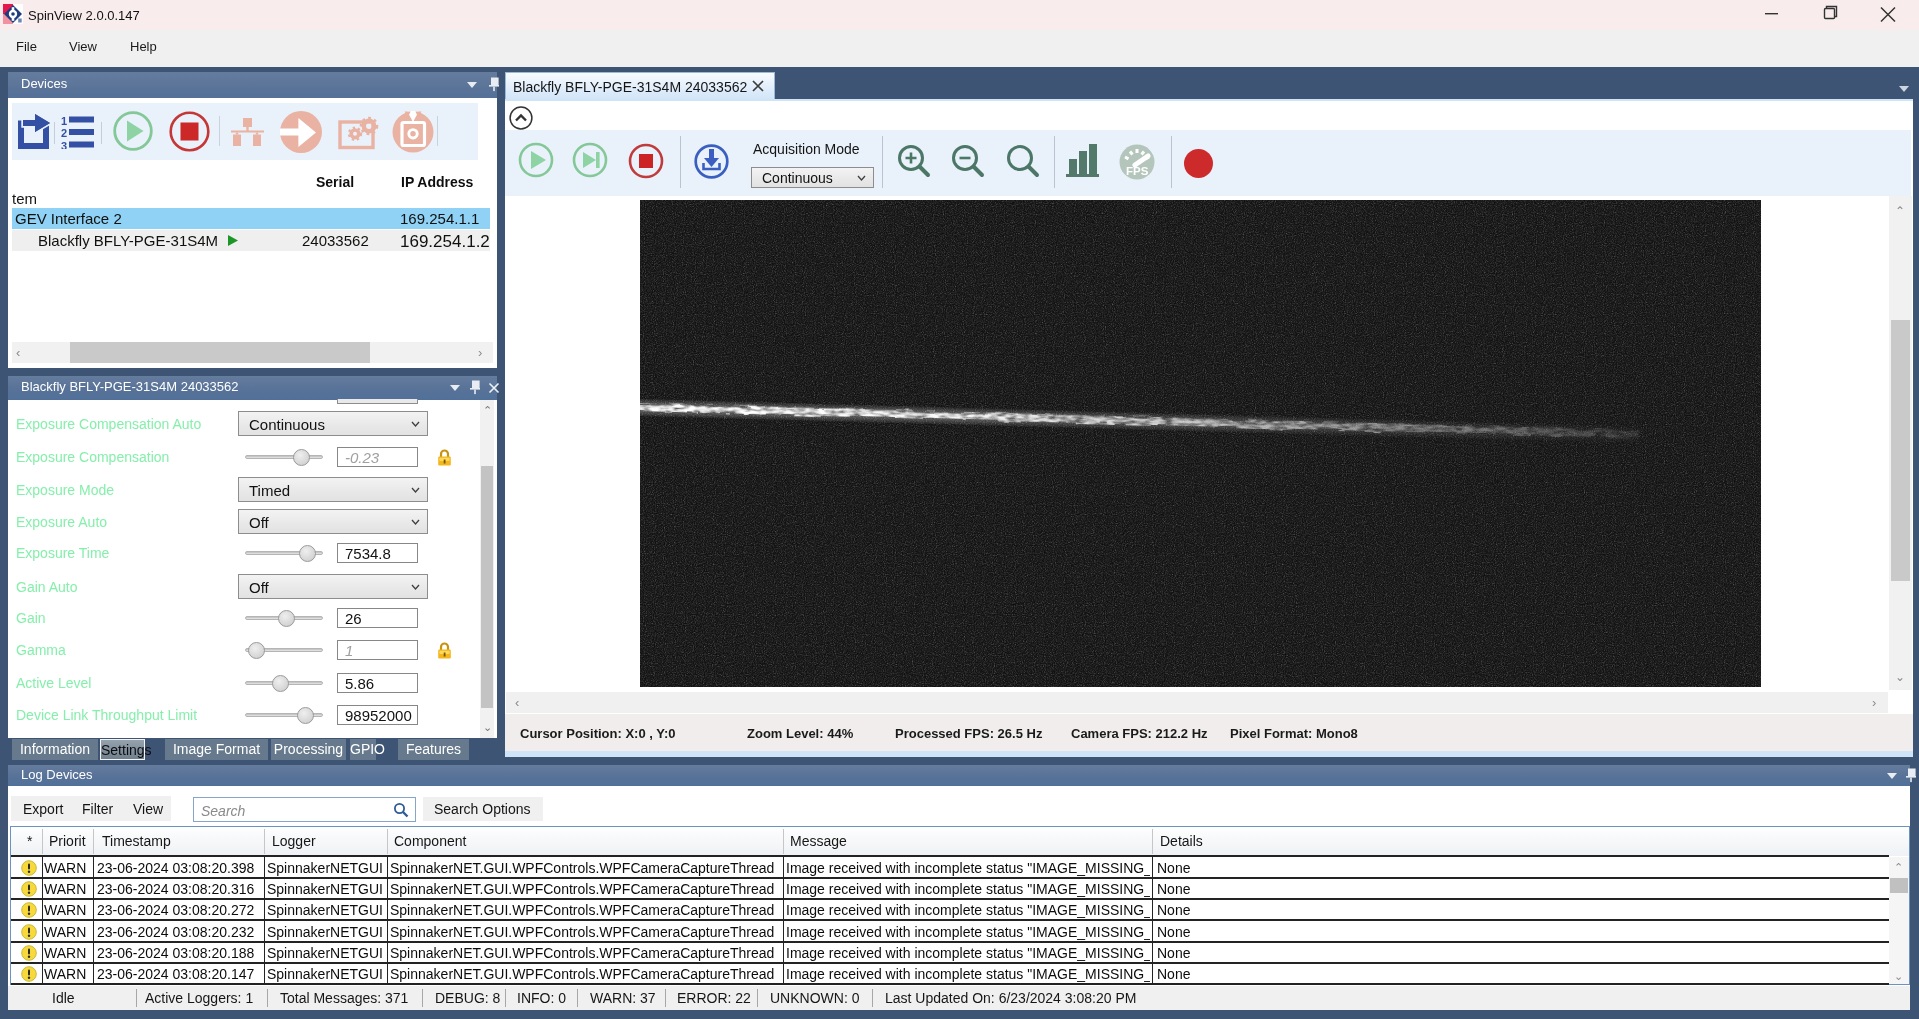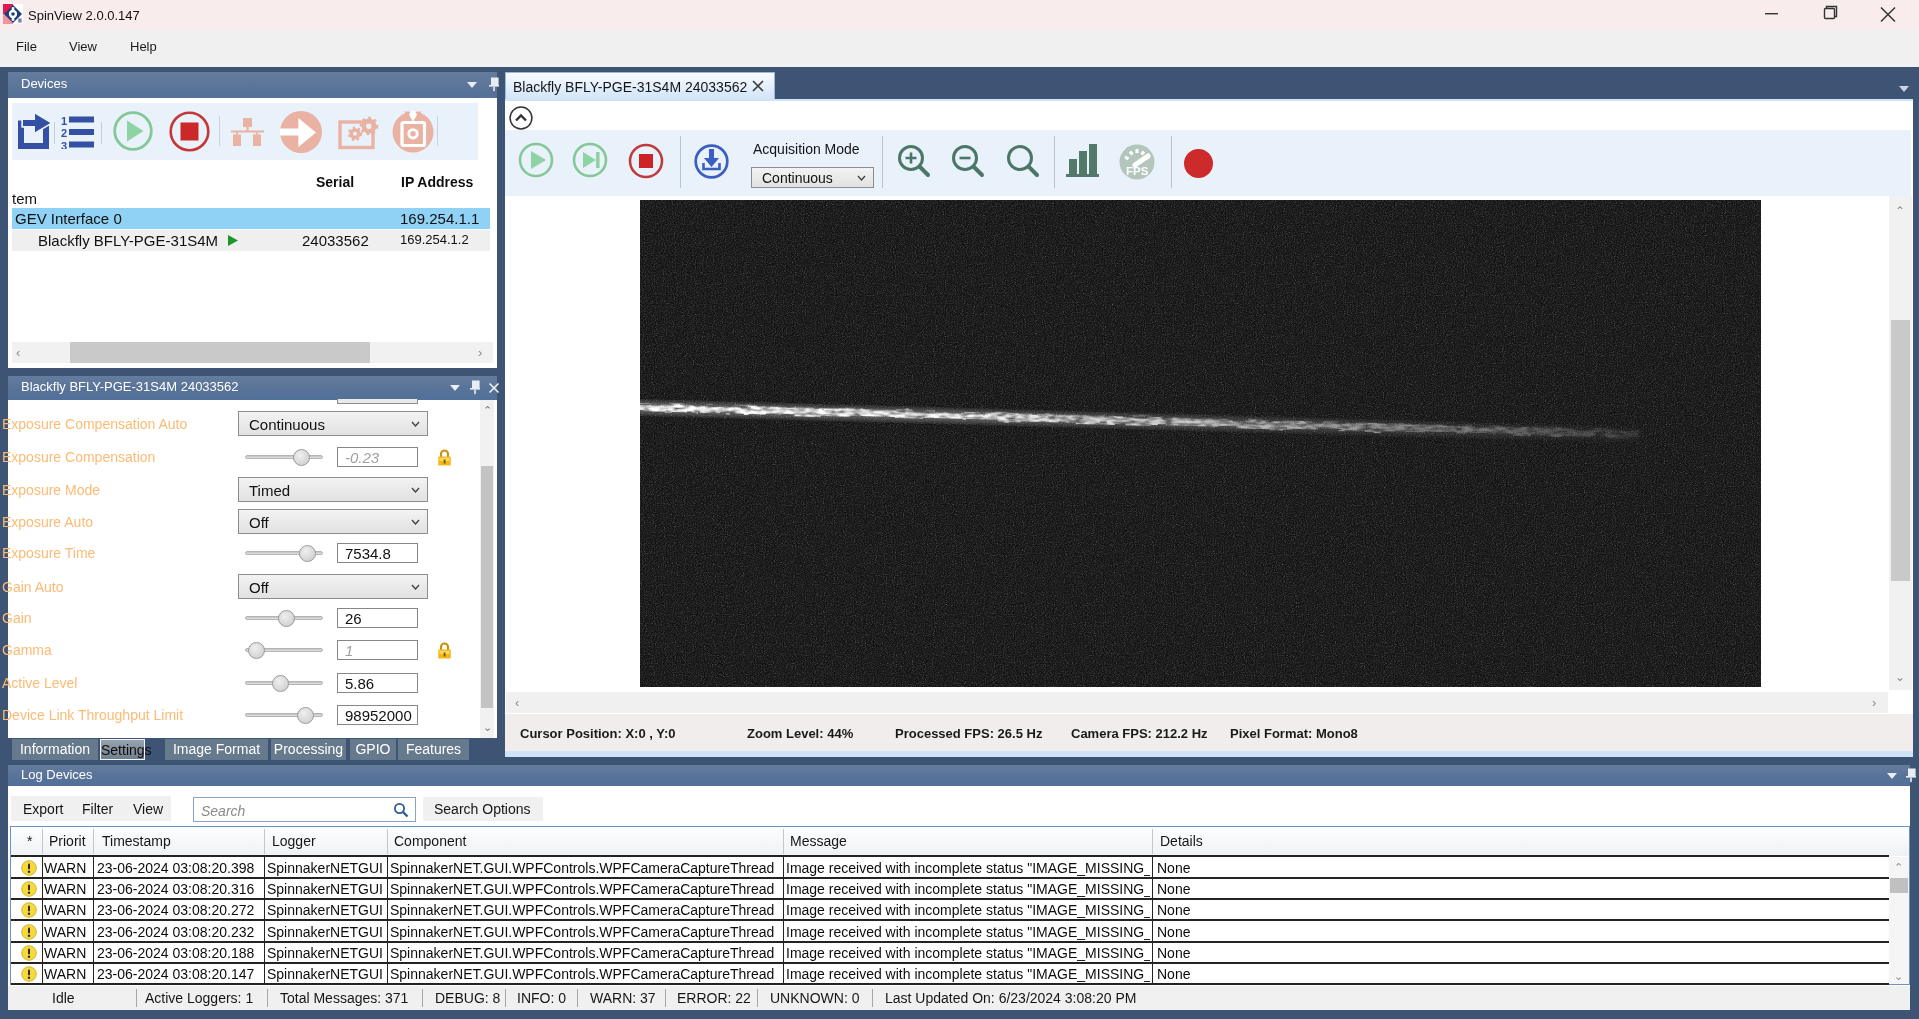--- a/index.html
+++ b/index.html
@@ -11,21 +11,21 @@
   .mitem { top:39px; font-size:13px; color:#1b1b1b; }
   .phdr { background:linear-gradient(180deg,#647c9d 0%,#587298 55%,#517099 100%); }
   .phdr .ptitle { position:absolute; left:13px; top:4px; color:#fff; font-size:13px; }
   .white { background:#fff; }
   .ddl { position:absolute; background:linear-gradient(180deg,#f3f3f3,#e8e8e8 60%,#e2e2e2); border:1px solid #8d8d8d; }
   .ddl span { position:absolute; left:10px; top:50%; transform:translateY(-50%); font-size:15px; color:#111; }
   .ddl svg { position:absolute; right:7px; top:50%; transform:translateY(-50%); }
   .tbx { position:absolute; background:#fff; border:1px solid #878787; }
   .tbx span { position:absolute; left:7px; top:50%; transform:translateY(-50%); font-size:15px; color:#111; }
   .tbx.gray span { color:#a0a0a0;font-style:italic; }
-  .lbl { position:absolute; left:2px; transform:translateY(-50%); font-size:14px; color:#fdba74; white-space:nowrap; }
+  .lbl { position:absolute; left:16px; transform:translateY(-50%); font-size:14px; color:#86efac; white-space:nowrap; }
   .strack { position:absolute; height:4px; background:linear-gradient(180deg,#bdbdbd,#e8e8e8); border:1px solid #b5b5b5; border-radius:2px; }
   .sthumb { position:absolute; width:17px; height:17px; background:radial-gradient(circle at 40% 35%,#efefef,#c9c9c9); border:1px solid #9a9a9a; border-radius:50%; }
   .sb-track { position:absolute; background:#f1f1f1; }
   .sb-thumb { position:absolute; background:#c9c9c9; }
   .arrow { position:absolute; color:#8b8b8b; font-size:13px; line-height:1; }
   .tab { position:absolute; top:739px; height:21px; background:#67798c; color:#fff; font-size:14px; text-align:center; line-height:20px; }
   .tab.active { background:linear-gradient(180deg,#96a2ae,#70808f); color:#0c0c0c; border:1px solid #f5f5f5; }
   .hcell { position:absolute; font-size:14px; color:#161616; top:50%; transform:translateY(-50%); white-space:nowrap; }
   .sep-v { position:absolute; width:1px; background:#a7a7a7; }
   .statxt { position:absolute; transform:translateY(-50%); font-size:14px; color:#161616; white-space:nowrap; }
@@ -131,29 +131,29 @@
   <polygon points="23.4,0.5 29.4,0.5 26.4,6.5" fill="#e9b2a2"></polygon>
   <rect x="10" y="11.5" width="22.5" height="23" rx="1.5" fill="none" stroke="#fff" stroke-width="3.2"></rect>
   <circle cx="21" cy="22.8" r="4.2" fill="none" stroke="#fff" stroke-width="2.9"></circle>
 </svg>
 <div class="abs" style="left:437px;top:116px;width:1px;height:30px;background:#c9d3de"></div>
 <div class="abs" style="left:316px;top:174px;font-size:14px;font-weight:bold;color:#0e0e0e">Serial</div>
 <div class="abs" style="left:401px;top:174px;font-size:14px;font-weight:bold;color:#0e0e0e">IP Address</div>
 
 <div class="abs" style="left:12px;top:190px;font-size:15px;color:#161616">tem</div>
 <div class="abs" style="left:12px;top:208px;width:478px;height:21px;background:#8fd2f5"></div>
-<div class="abs" style="left:15px;top:210px;font-size:15px;color:#10100f">GEV Interface 0</div>
+<div class="abs" style="left:15px;top:210px;font-size:15px;color:#10100f">GEV Interface 2</div>
 <div class="abs" style="left:400px;top:210px;font-size:15px;color:#10100f">169.254.1.1</div>
 <div class="abs" style="left:12px;top:230px;width:478px;height:21px;background:#efefef"></div>
 <div class="abs" style="left:38px;top:232px;font-size:15px;color:#10100f">Blackfly BFLY-PGE-31S4M</div>
 <svg class="abs" style="left:226px;top:234px" width="14" height="14">
     <polygon points="2,1 12,6.5 2,12" fill="#1c9626"></polygon>
   </svg>
 <div class="abs" style="left:302px;top:232px;font-size:15px;color:#10100f">24033562</div>
-<div class="abs" style="left:400px;top:232px;font-size:13px;color:#10100f">169.254.1.2</div>
+<div class="abs" style="left:400px;top:232px;font-size:17px;color:#10100f">169.254.1.2</div>
 
 <div class="abs sb-track" style="left:12px;top:342px;width:481px;height:21px"></div>
 <div class="abs sb-thumb" style="left:70px;top:342px;width:300px;height:21px"></div>
 <div class="abs arrow" style="left:16px;top:346px">‹</div>
 <div class="abs arrow" style="left:478px;top:346px">›</div>
 
 <div class="abs phdr" style="left:8px;top:376px;width:489px;height:24px">
   <div class="ptitle" style="top:3px">Blackfly BFLY-PGE-31S4M 24033562</div>
   <svg class="abs" style="left:441px;top:8px" width="12" height="8">
       <polygon points="1,1 11,1 6,7" fill="#e8edf3"></polygon>
@@ -249,21 +249,21 @@
 
 <div class="abs sb-track" style="left:480px;top:400px;width:14px;height:338px"></div>
 <div class="abs sb-thumb" style="left:481px;top:466px;width:12px;height:242px;background:#c3c3c3"></div>
 <div class="abs arrow" style="left:483px;top:405px;font-size:11px;color:#777">⌃</div>
 <div class="abs arrow" style="left:483px;top:722px;font-size:11px;color:#777">⌄</div>
 
 <div class="abs tab" style="left:12px;width:86px">Information</div>
 <div class="abs tab active" style="left:100px;width:45px">Settings</div>
 <div class="abs tab" style="left:165px;width:103px">Image Format</div>
 <div class="abs tab" style="left:271px;width:75px">Processing</div>
-<div class="abs tab" style="left:350px;width:46px">GPIO</div>
+<div class="abs tab" style="left:350px;width:26px">GPIO</div>
 <div class="abs tab" style="left:398px;width:71px">Features</div>
 
 <div class="abs white" style="left:505px;top:99px;width:1408px;height:653px;border-top:2px solid #cfe4f7"></div>
 <div class="abs" style="left:505px;top:751px;width:1408px;height:6px;background:#cfe4f7"></div>
 <div class="abs" style="left:505px;top:72px;width:270px;height:27px;background:linear-gradient(180deg,#f8fbfe,#dcebfa 70%,#d2e5f7);border:1px solid #9db9d8;border-bottom:none"></div>
 <div class="abs" style="left:513px;top:79px;font-size:14px;color:#151515">Blackfly BFLY-PGE-31S4M 24033562</div>
 <svg class="abs" style="left:751px;top:79px" width="14" height="14">
     <path d="M2 2 L12 12 M12 2 L2 12" stroke="#3c3c3c" stroke-width="1.7"></path>
   </svg>
 <svg class="abs" style="left:1898px;top:85px" width="12" height="8">

